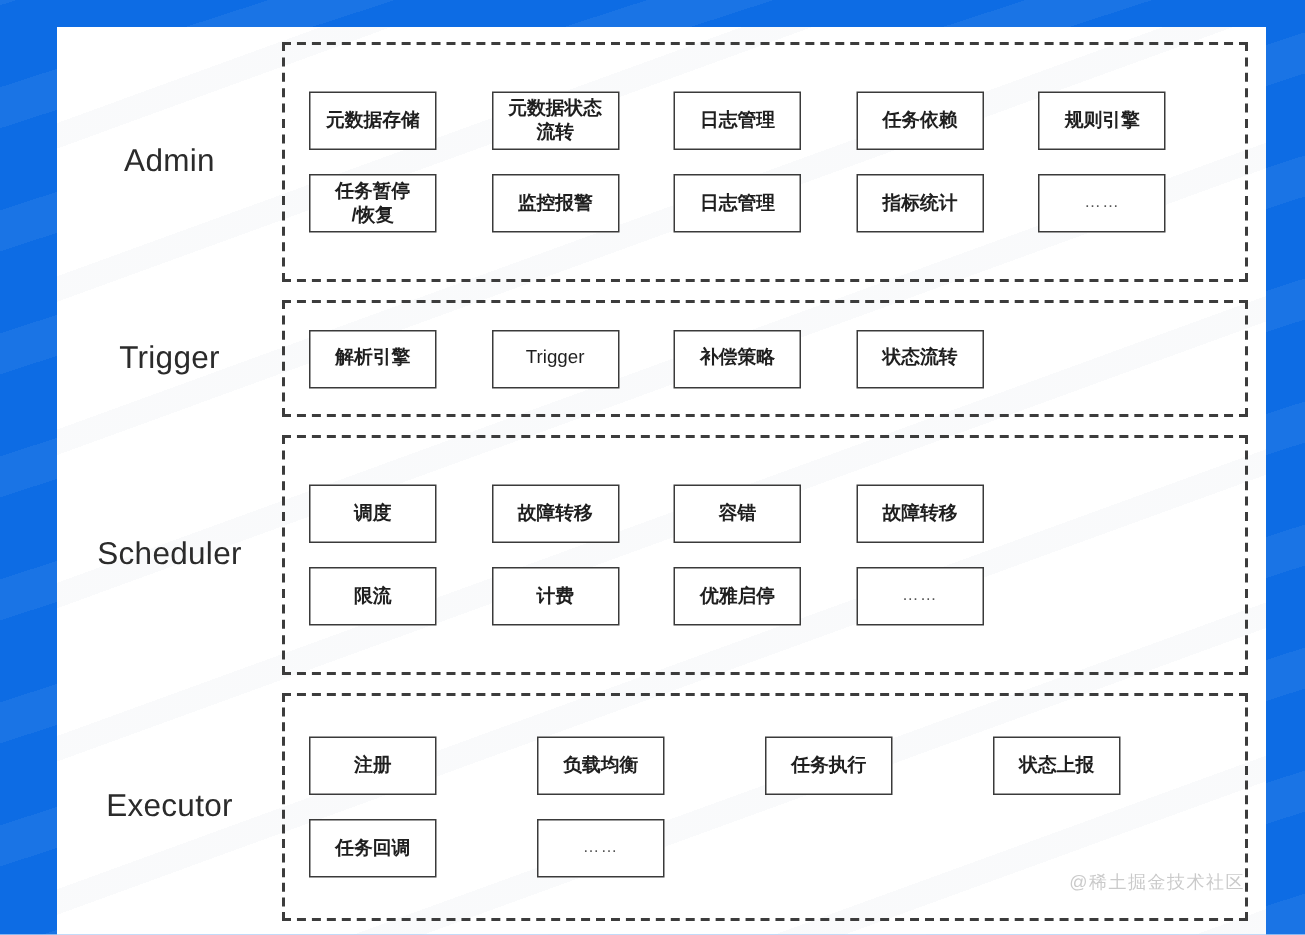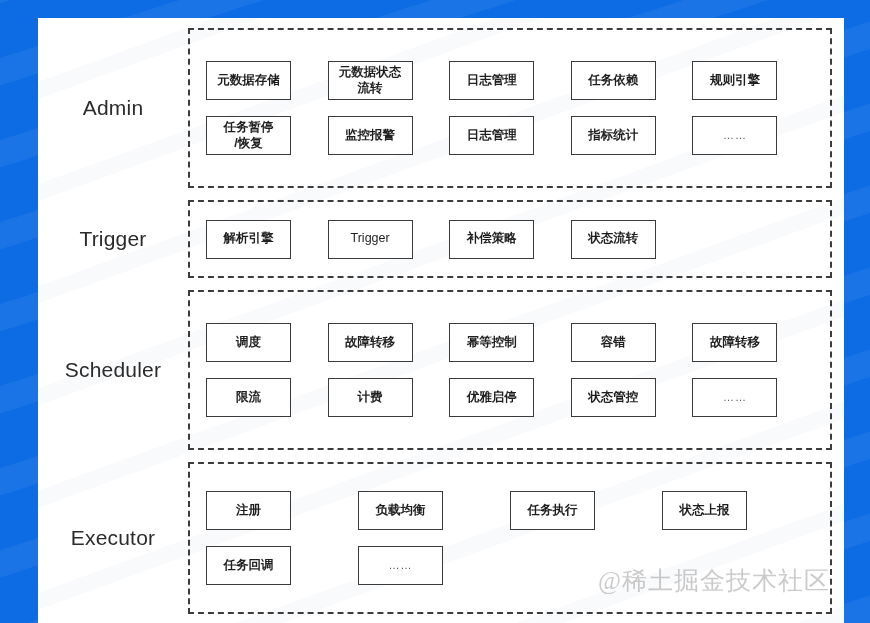--- a/index.html
+++ b/index.html
@@ -125,27 +125,26 @@
     font-weight: 400;
     font-size: 11px;
     letter-spacing: 1px;
     color: #555;
   }
 
   .card-watermark {
     position: absolute;
     right: 14px;
     bottom: 26px;
-    font-size: 25px;
+    font-size: 12px;
     color: rgba(80,80,80,0.30);
     letter-spacing: 1px;
     z-index: 2;
     white-space: nowrap;
     pointer-events: none;
-    font-family: Liberation Serif, serif;
   }
 </style>
 </head>
 <body>
 
 <div class="bg-watermark"></div>
 
 <div class="canvas">
   <div class="rows" id="rows-root">
       <div class="row" style="top: 10px; height: 160px;">
@@ -212,41 +211,35 @@
         <div class="row-label">Scheduler</div>
         <div class="group">
           <div class="grid cols-5">
             <div class="cell">
               <div class="node">调度</div>
             </div>
             <div class="cell">
               <div class="node">故障转移</div>
             </div>
             <div class="cell">
-              <div class="node">幂等控制</div>
-            </div>
-            <div class="cell">
               <div class="node">容错</div>
             </div>
             <div class="cell">
               <div class="node">故障转移</div>
             </div>
           </div>
           <div class="grid cols-5">
             <div class="cell">
               <div class="node">限流</div>
             </div>
             <div class="cell">
               <div class="node">计费</div>
             </div>
             <div class="cell">
               <div class="node">优雅启停</div>
-            </div>
-            <div class="cell">
-              <div class="node">状态管控</div>
             </div>
             <div class="cell">
               <div class="node ellipsis">……</div>
             </div>
           </div>
         </div>
       </div>
       <div class="row" style="top: 444px; height: 152px;">
         <div class="row-label">Executor</div>
         <div class="group">

